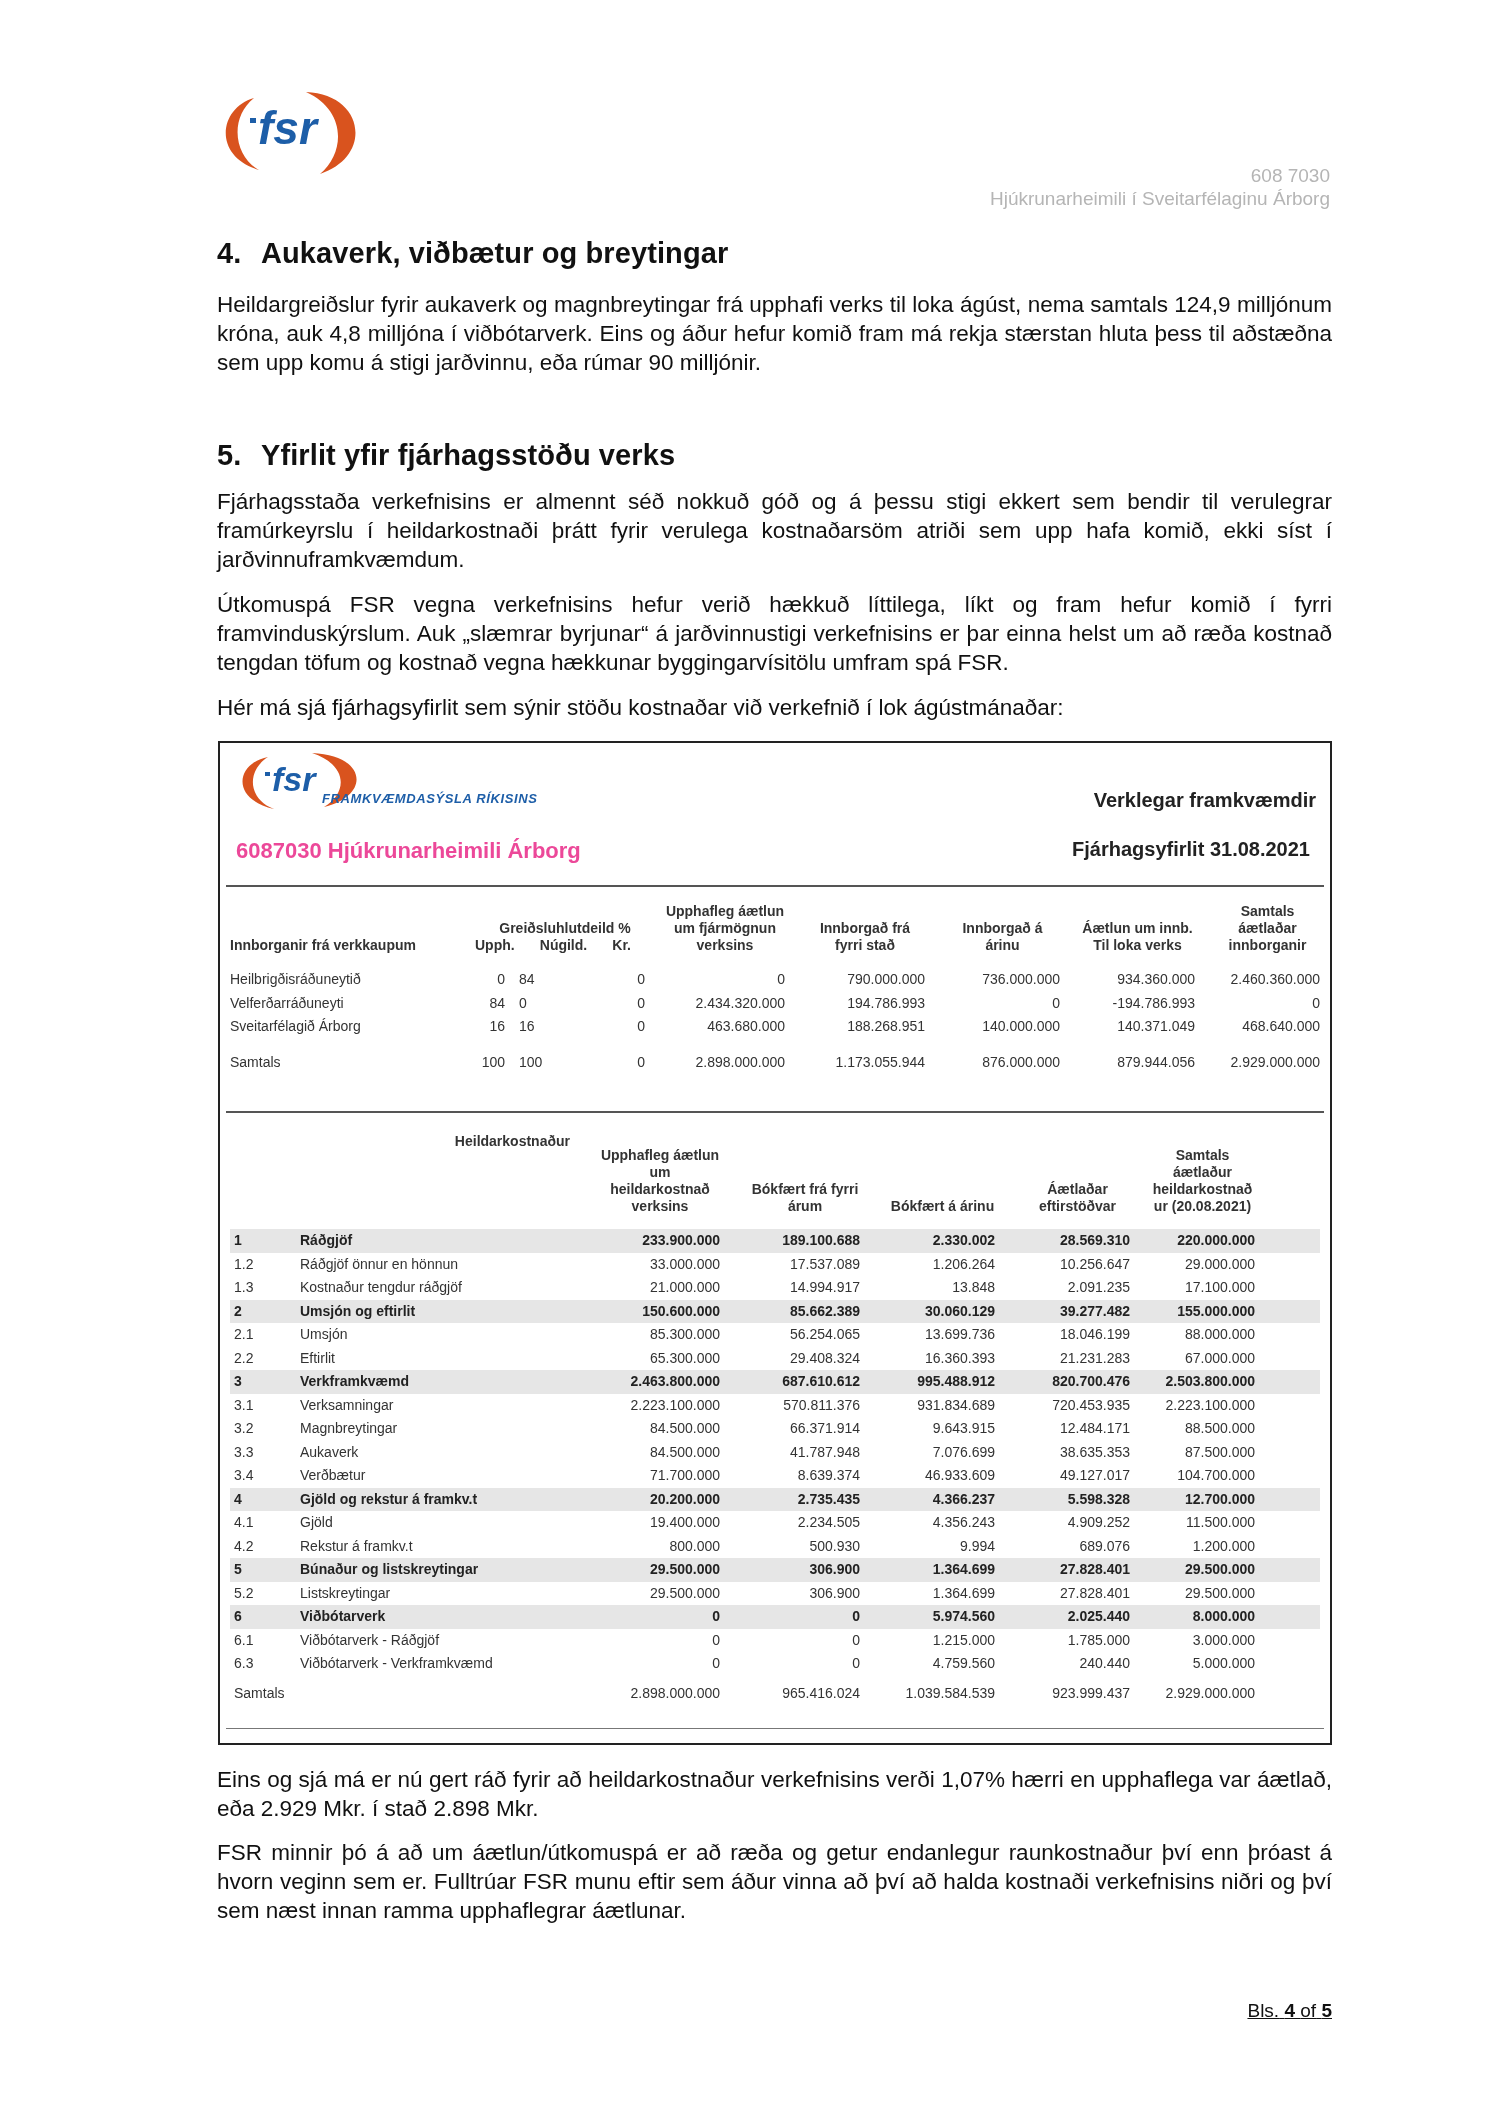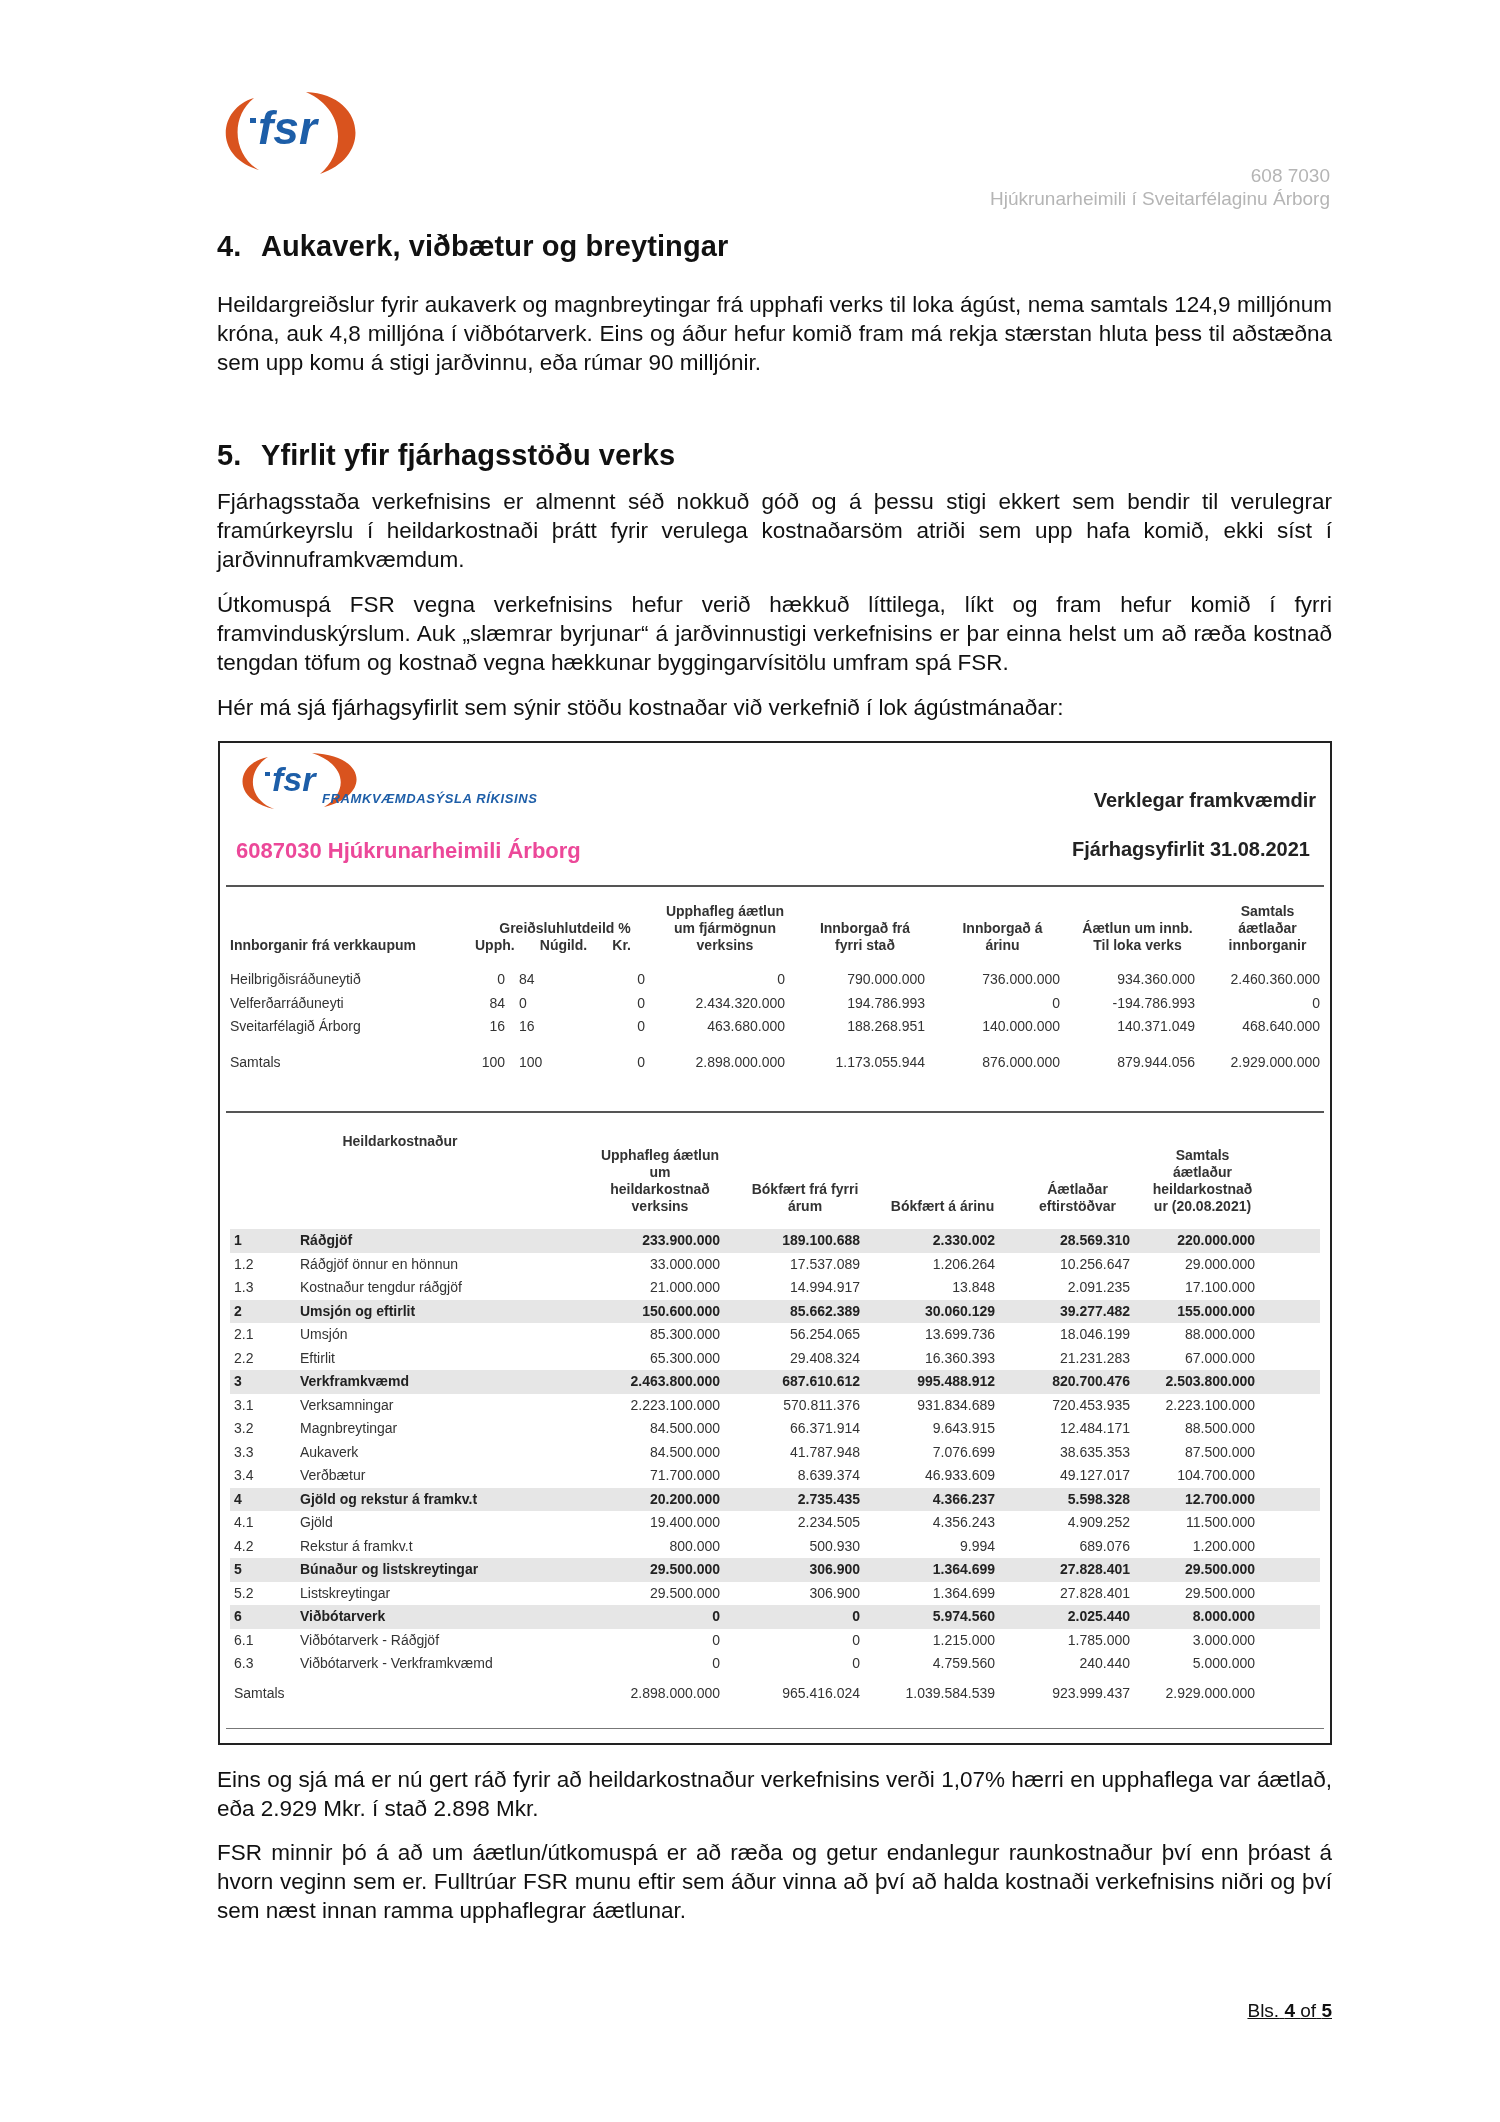--- a/index.html
+++ b/index.html
@@ -3,21 +3,21 @@
 <meta charset="utf-8">
 <style>
   html, body { margin: 0; padding: 0; background: #ffffff; }
   body { width: 1500px; height: 2122px; position: relative; font-family: "Liberation Sans", sans-serif; color: #111; overflow: hidden; }
   .logo-top { position: absolute; left: 214px; top: 86px; width: 150px; height: 92px; }
   .doc-ref { position: absolute; right: 170px; top: 164px; text-align: right; color: #b5b5b5; font-size: 19px; line-height: 23px; }
   .content { position: absolute; left: 217px; width: 1115px; }
   h2.section { font-size: 29px; font-weight: bold; margin: 0; line-height: 36px; letter-spacing: 0.1px; }
   h2.section .num { display: inline-block; width: 44px; }
   p.body { font-size: 22.5px; line-height: 29px; margin: 0; text-align: justify; text-align-last: left; }
-  .s4-title { top: 228px; }
+  .s4-title { top: 235px; }
   .s4-p1 { top: 290px; }
   .s5-title { top: 437px; }
   .s5-p1 { top: 487px; }
   .s5-p2 { top: 590px; }
   .s5-p3 { top: 693px; }
   .after-p1 { top: 1765px; }
   .after-p2 { top: 1838px; }
   .page-num { position: absolute; right: 168px; top: 2000px; font-size: 19px; text-decoration: underline; }
   .page-num b { font-weight: bold; }
 
@@ -36,21 +36,21 @@
   table.fin { position: absolute; border-collapse: collapse; font-size: 14px; color: #333; }
   table.fin th { font-weight: bold; font-size: 14px; color: #333; vertical-align: bottom; line-height: 17px; padding: 0; }
   table.fin td { padding: 0; height: 23.5px; line-height: 23.5px; white-space: nowrap; }
   .t1 { left: 10px; top: 160px; width: 1090px; }
   .t1 td.num, .t1 th.num { text-align: right; }
   .t1 .spacer td { height: 14px; }
   .t2 { left: 10px; top: 390px; width: 1090px; }
   .t2 td.num, .t2 th.num { text-align: right; }
   .t2 tr.group td { background: #e6e6e6; font-weight: bold; color: #222; }
   .t2 tr.total td { height: 34px; line-height: 34px; }
-  .t2 .head-left { text-align: center; vertical-align: top !important; margin-left: 48px; }
+  .t2 .head-left { text-align: right; vertical-align: top !important; margin-left: 48px; }
   .t1 .head-left { text-align: left; }
   .center { text-align: center; }
 </style>
 </head>
 <body>
 
 <svg class="logo-top" viewBox="0 0 150 92">
   <path d="M40 12 C 5 22, -2 70, 45 84 C 20 70, 15 32, 40 12 Z" fill="#d9531e"></path>
   <path d="M92 6 C 150 8, 160 70, 106 88 C 132 66, 132 24, 92 6 Z" fill="#d9531e"></path>
   <text x="44" y="58" font-family="Liberation Sans, sans-serif" font-size="46" font-style="italic" font-weight="bold" fill="#1d5ea8">fsr</text>

